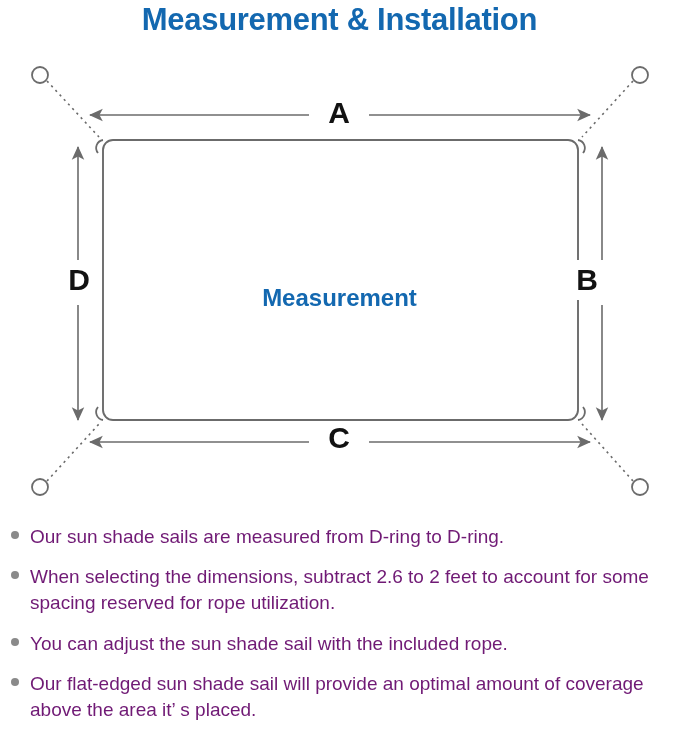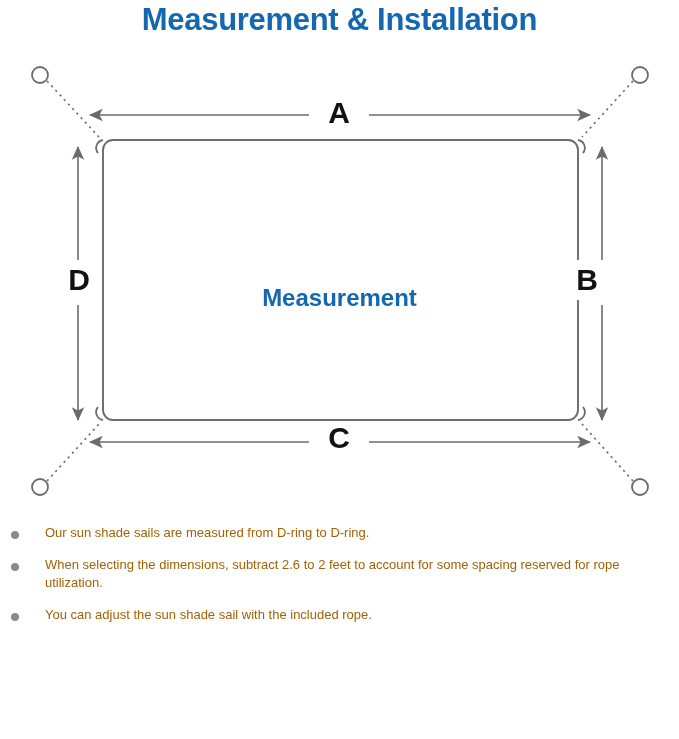--- a/index.html
+++ b/index.html
@@ -87,25 +87,25 @@
 
   
   .notes {
     position: absolute;
     left: 0;
     top: 524px;
     width: 679px;
   }
   .note {
     position: relative;
-    padding-left: 45px;
+    padding-left: 30px;
     margin-bottom: 14px;
-    font-size: 13px;
+    font-size: 19px;
     line-height: 1.38;
-    color: #a16207;
+    color: #701a75;
   }
   .note .bullet {
     position: absolute;
     left: 11px;
     top: 7px;
     width: 8px;
     height: 8px;
     border-radius: 50%;
     background: #8a8a8a;
   }
@@ -204,15 +204,19 @@
       <span class="note-text">Our sun shade sails are measured from D-ring to D-ring.</span>
     </div>
     <div class="note">
       <span class="bullet"></span>
       <span class="note-text">When selecting the dimensions, subtract 2.6 to 2 feet to account for some spacing reserved for rope utilization.</span>
     </div>
     <div class="note">
       <span class="bullet"></span>
       <span class="note-text">You can adjust the sun shade sail with the included rope.</span>
     </div>
+    <div class="note">
+      <span class="bullet"></span>
+      <span class="note-text">Our flat-edged sun shade sail will provide an optimal amount of coverage above the area it’ s placed.</span>
+    </div>
   </div>
 
 </div>
 
 </body></html>

